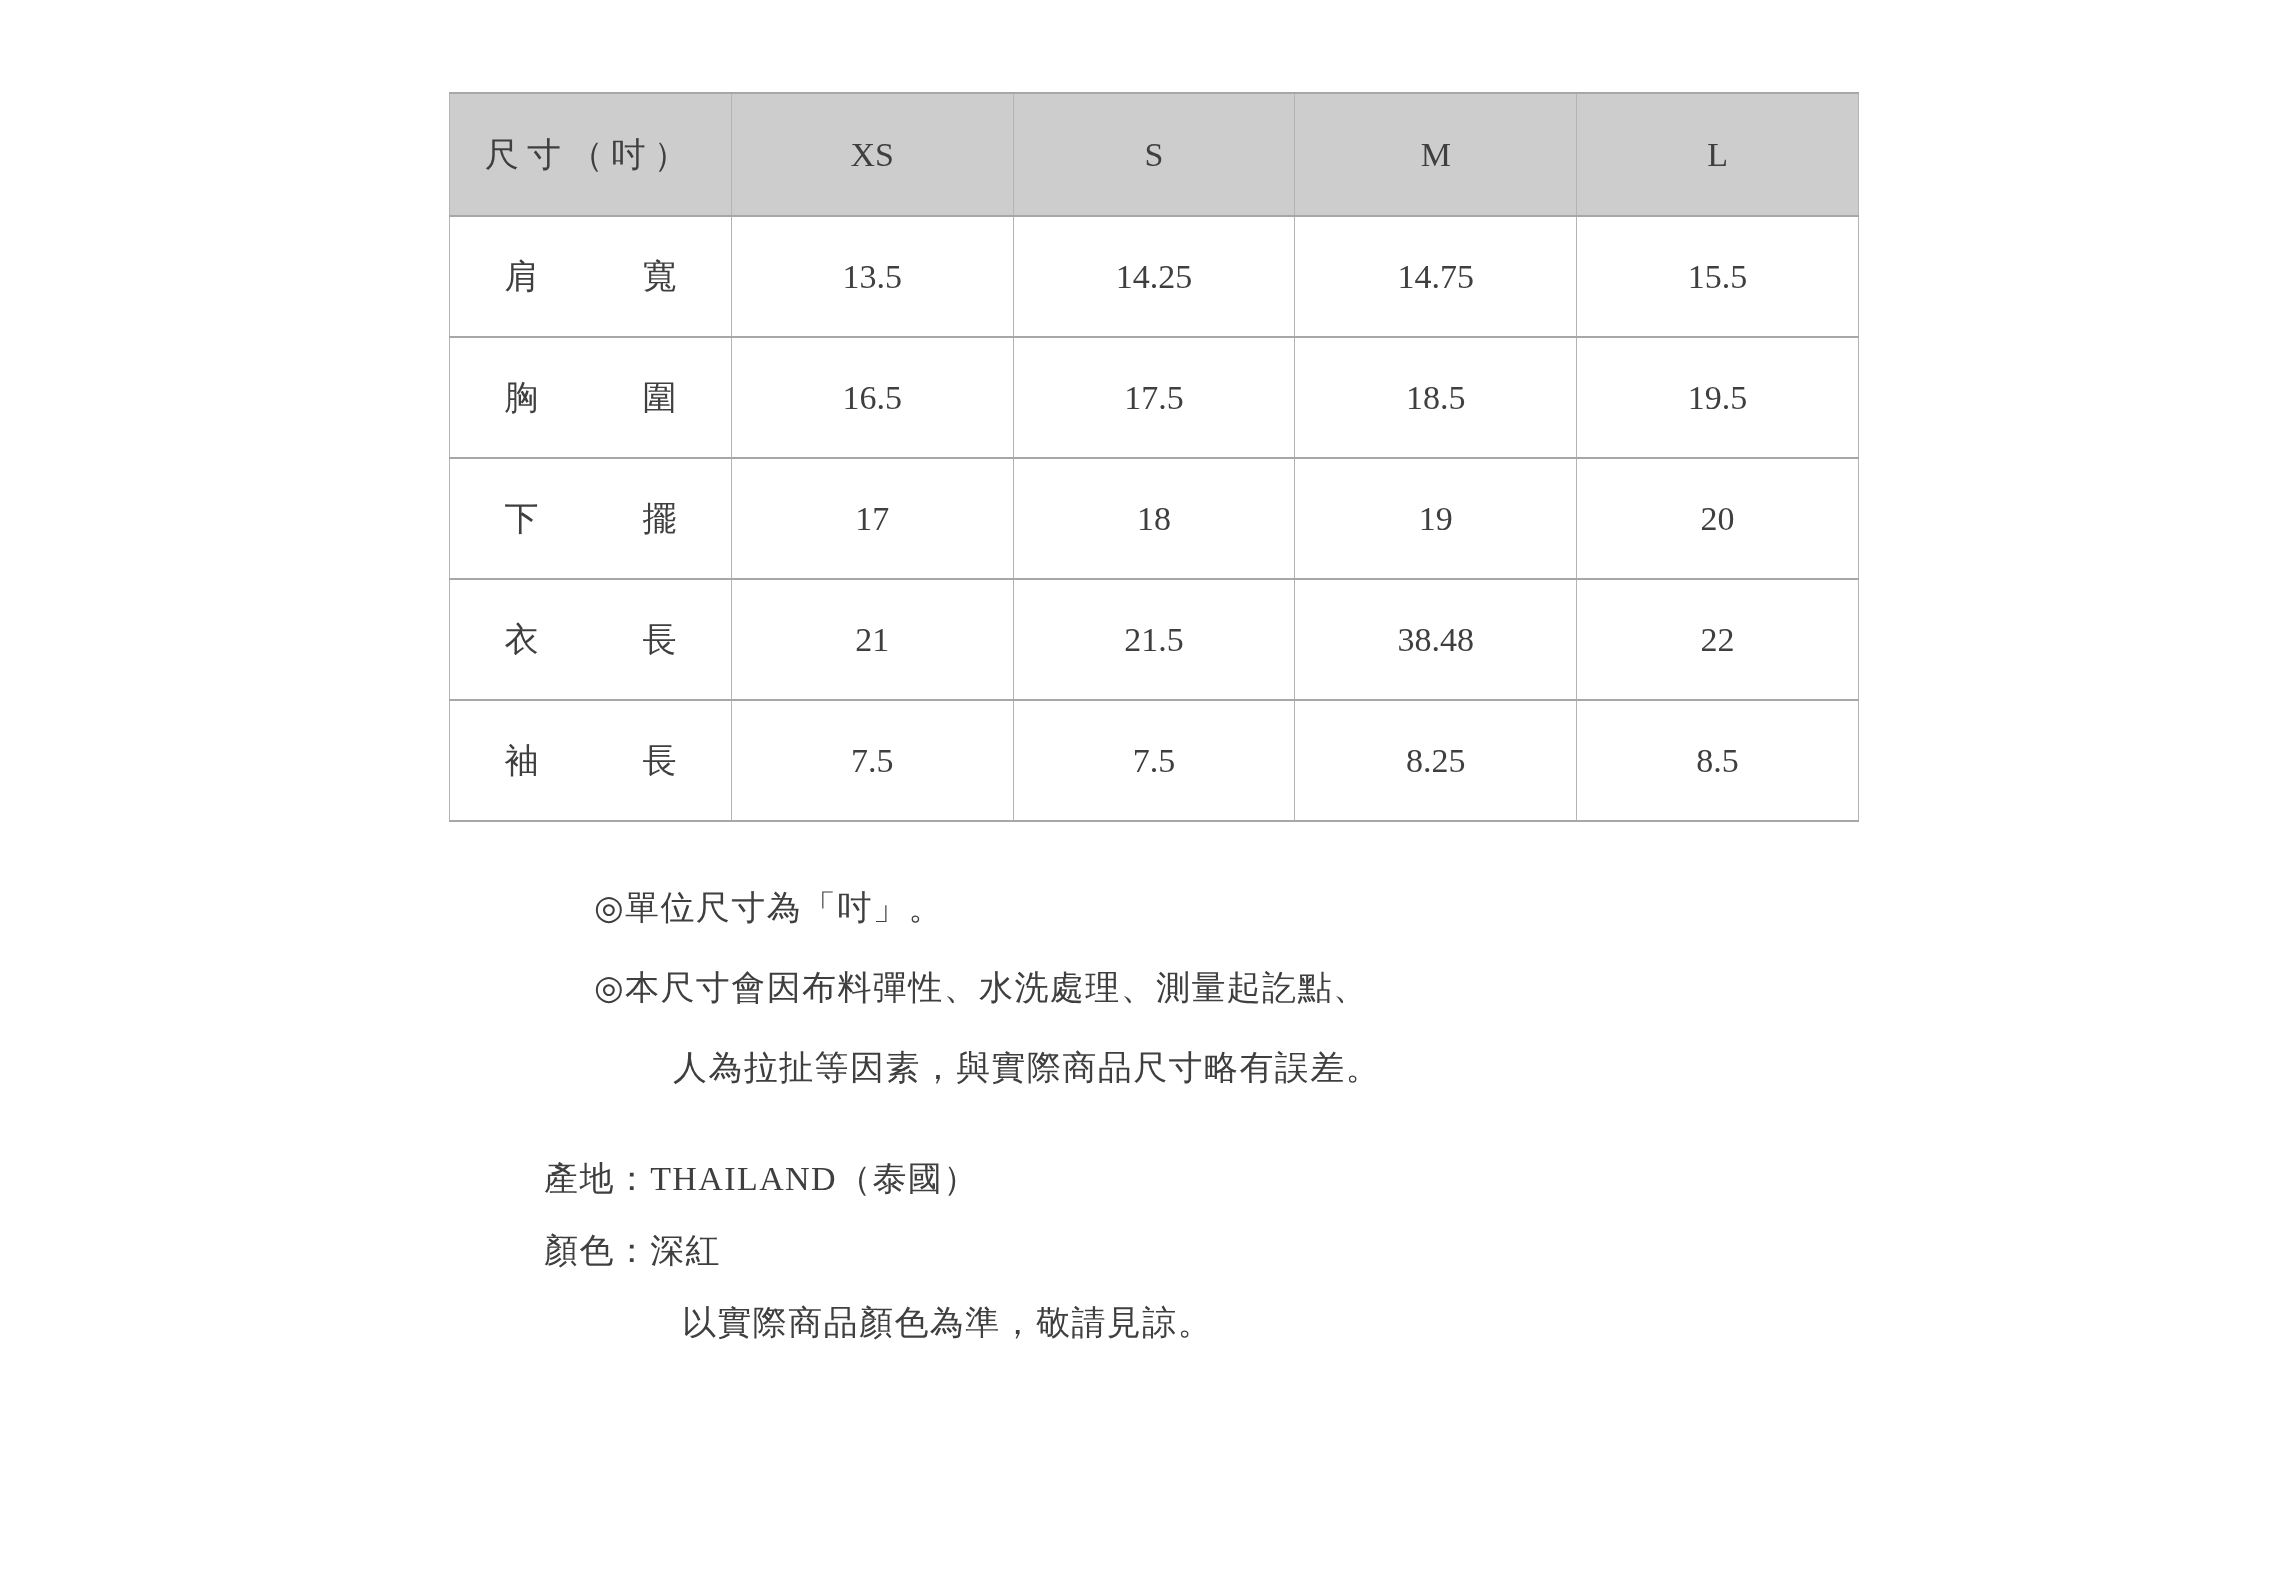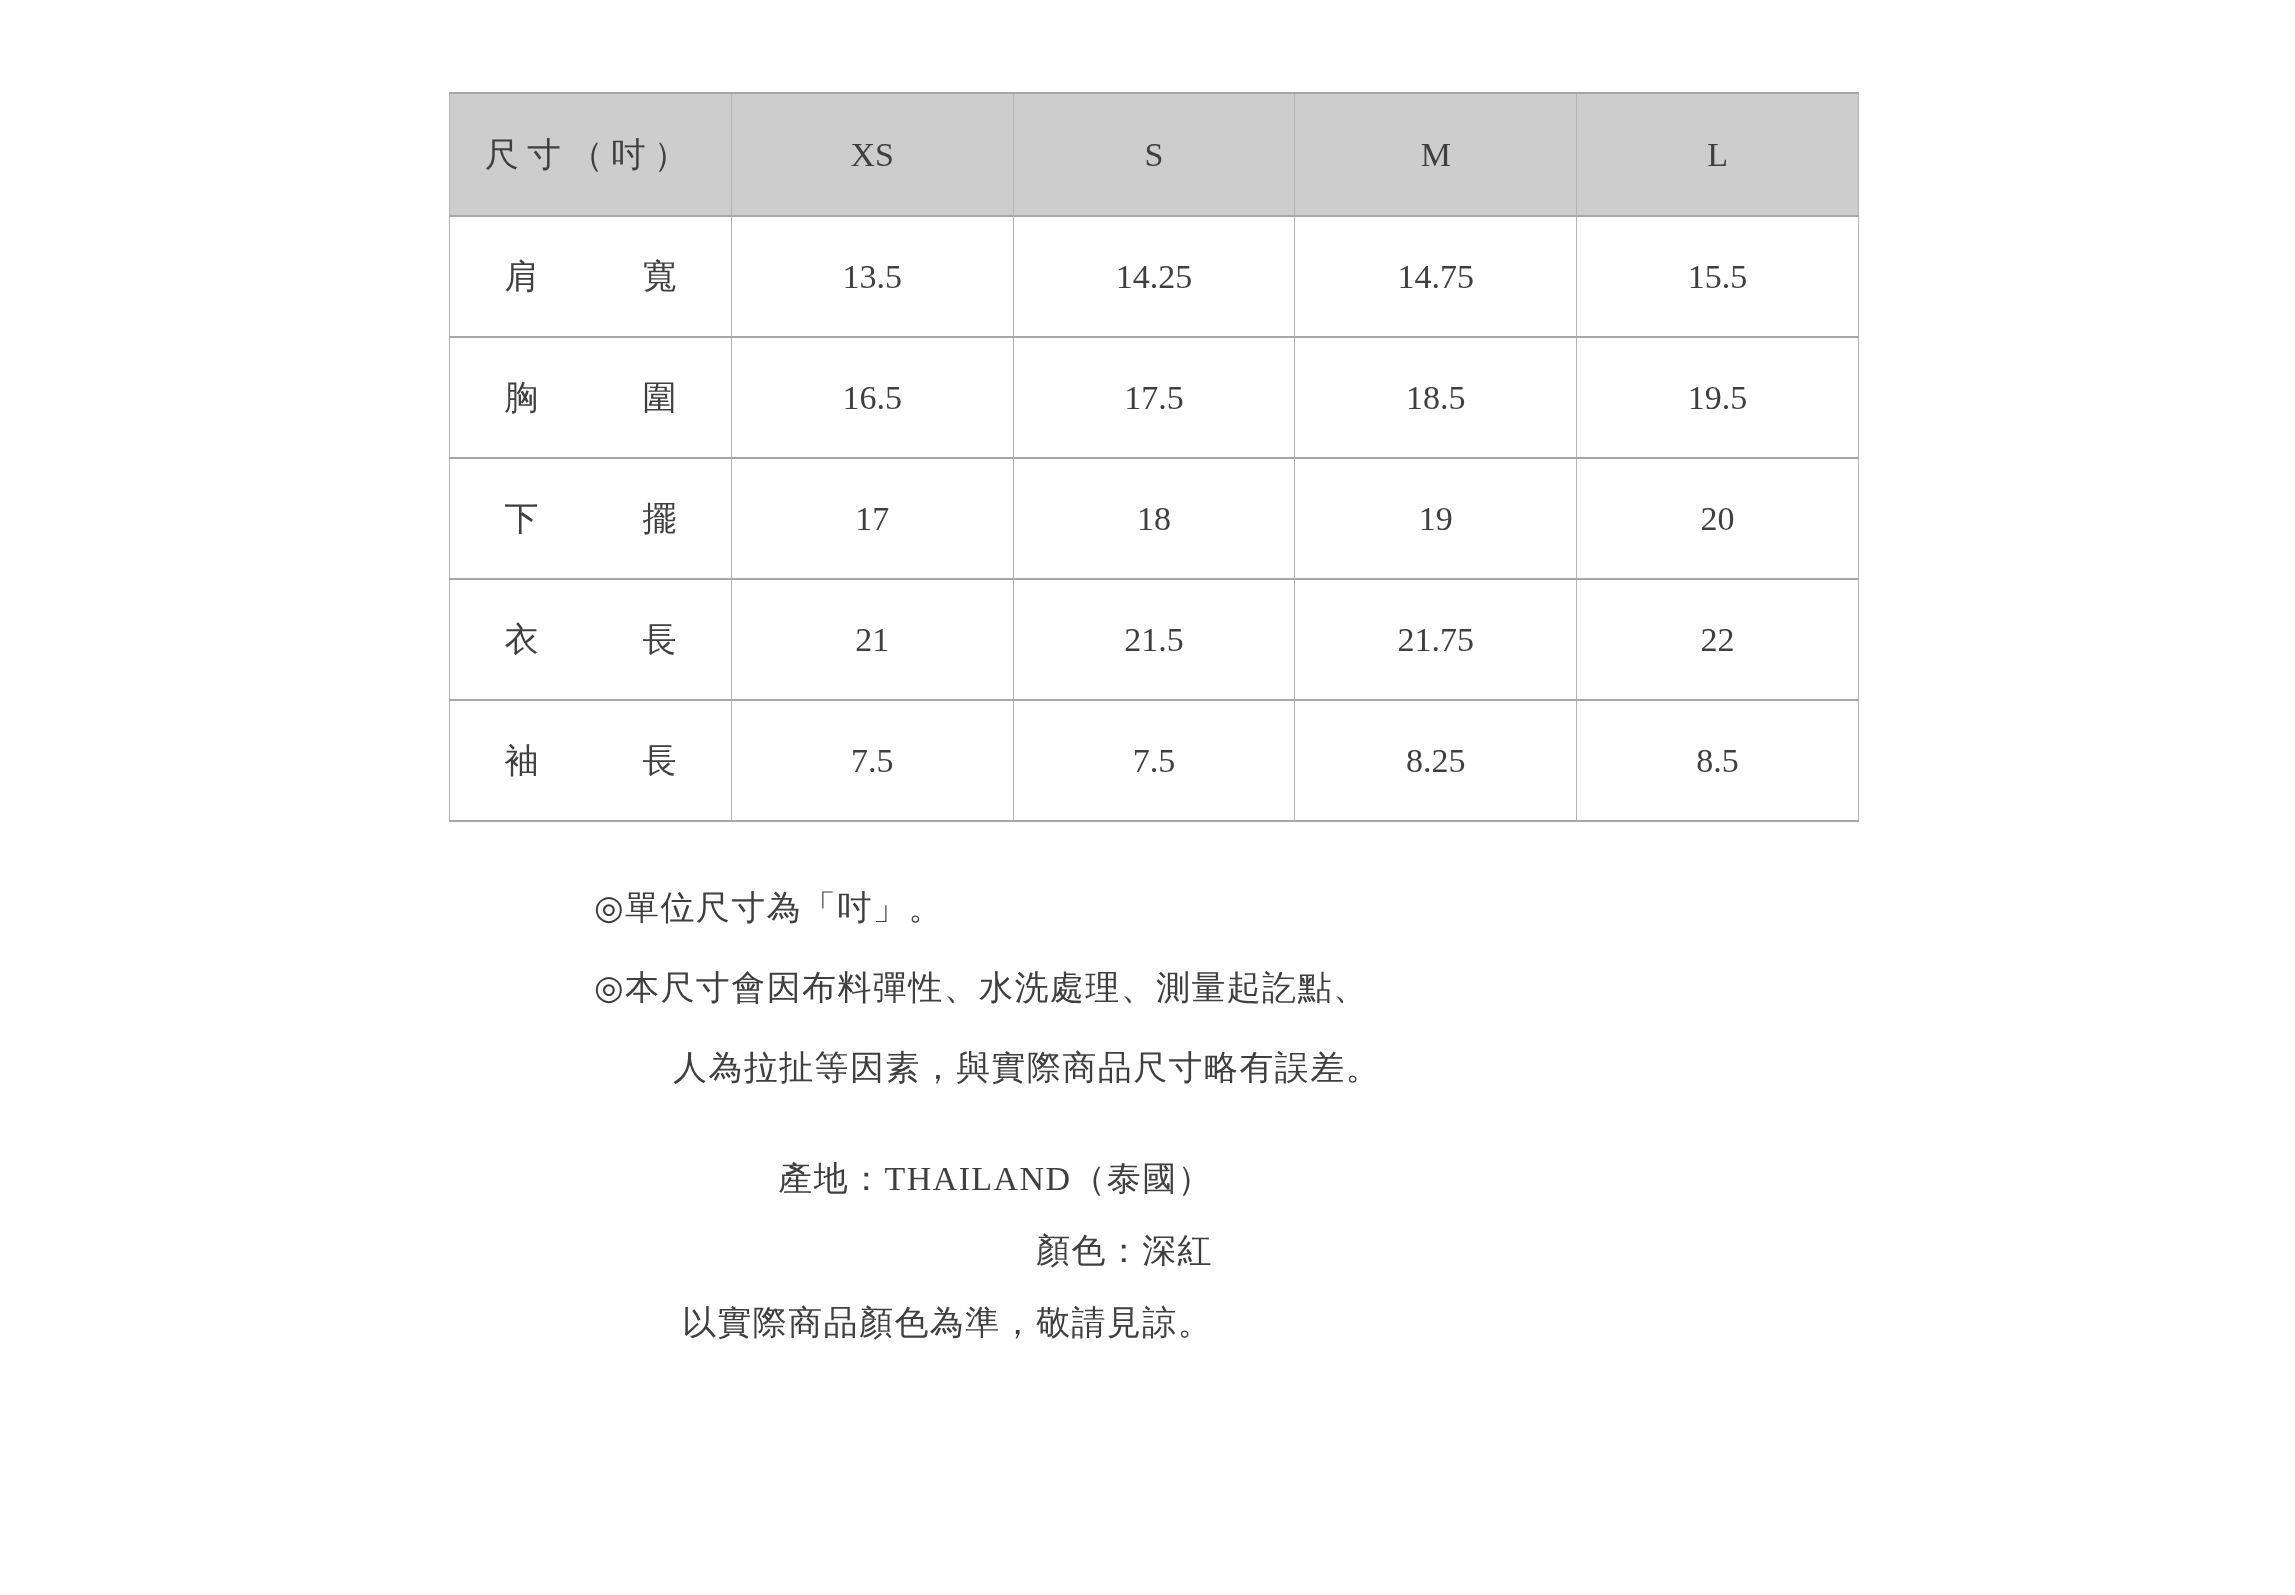--- a/index.html
+++ b/index.html
@@ -65,21 +65,20 @@
     white-space:pre-wrap;
   }
   .notes .indent{padding-left:79px;}
   
   .info{
     position:absolute;
     left:544px;
     top:1143px;
     font-size:34px;
     letter-spacing:1.4px;
-    text-align:right;
   }
   .info .line{
     height:72px;
     line-height:72px;
     white-space:pre-wrap;
   }
   .info .indent{padding-left:138px;}
 </style>
 </head>
 <body>
@@ -135,21 +134,21 @@
 
   <tr>
     <td>
       <div class="row-label">
         <span>衣</span>
         <span>長</span>
       </div>
     </td>
     <td>21</td>
     <td>21.5</td>
-    <td>21.75</td>
+    <td>38.48</td>
     <td>22</td>
   </tr>
 
   <tr>
     <td>
       <div class="row-label">
         <span>袖</span>
         <span>長</span>
       </div>
     </td>

